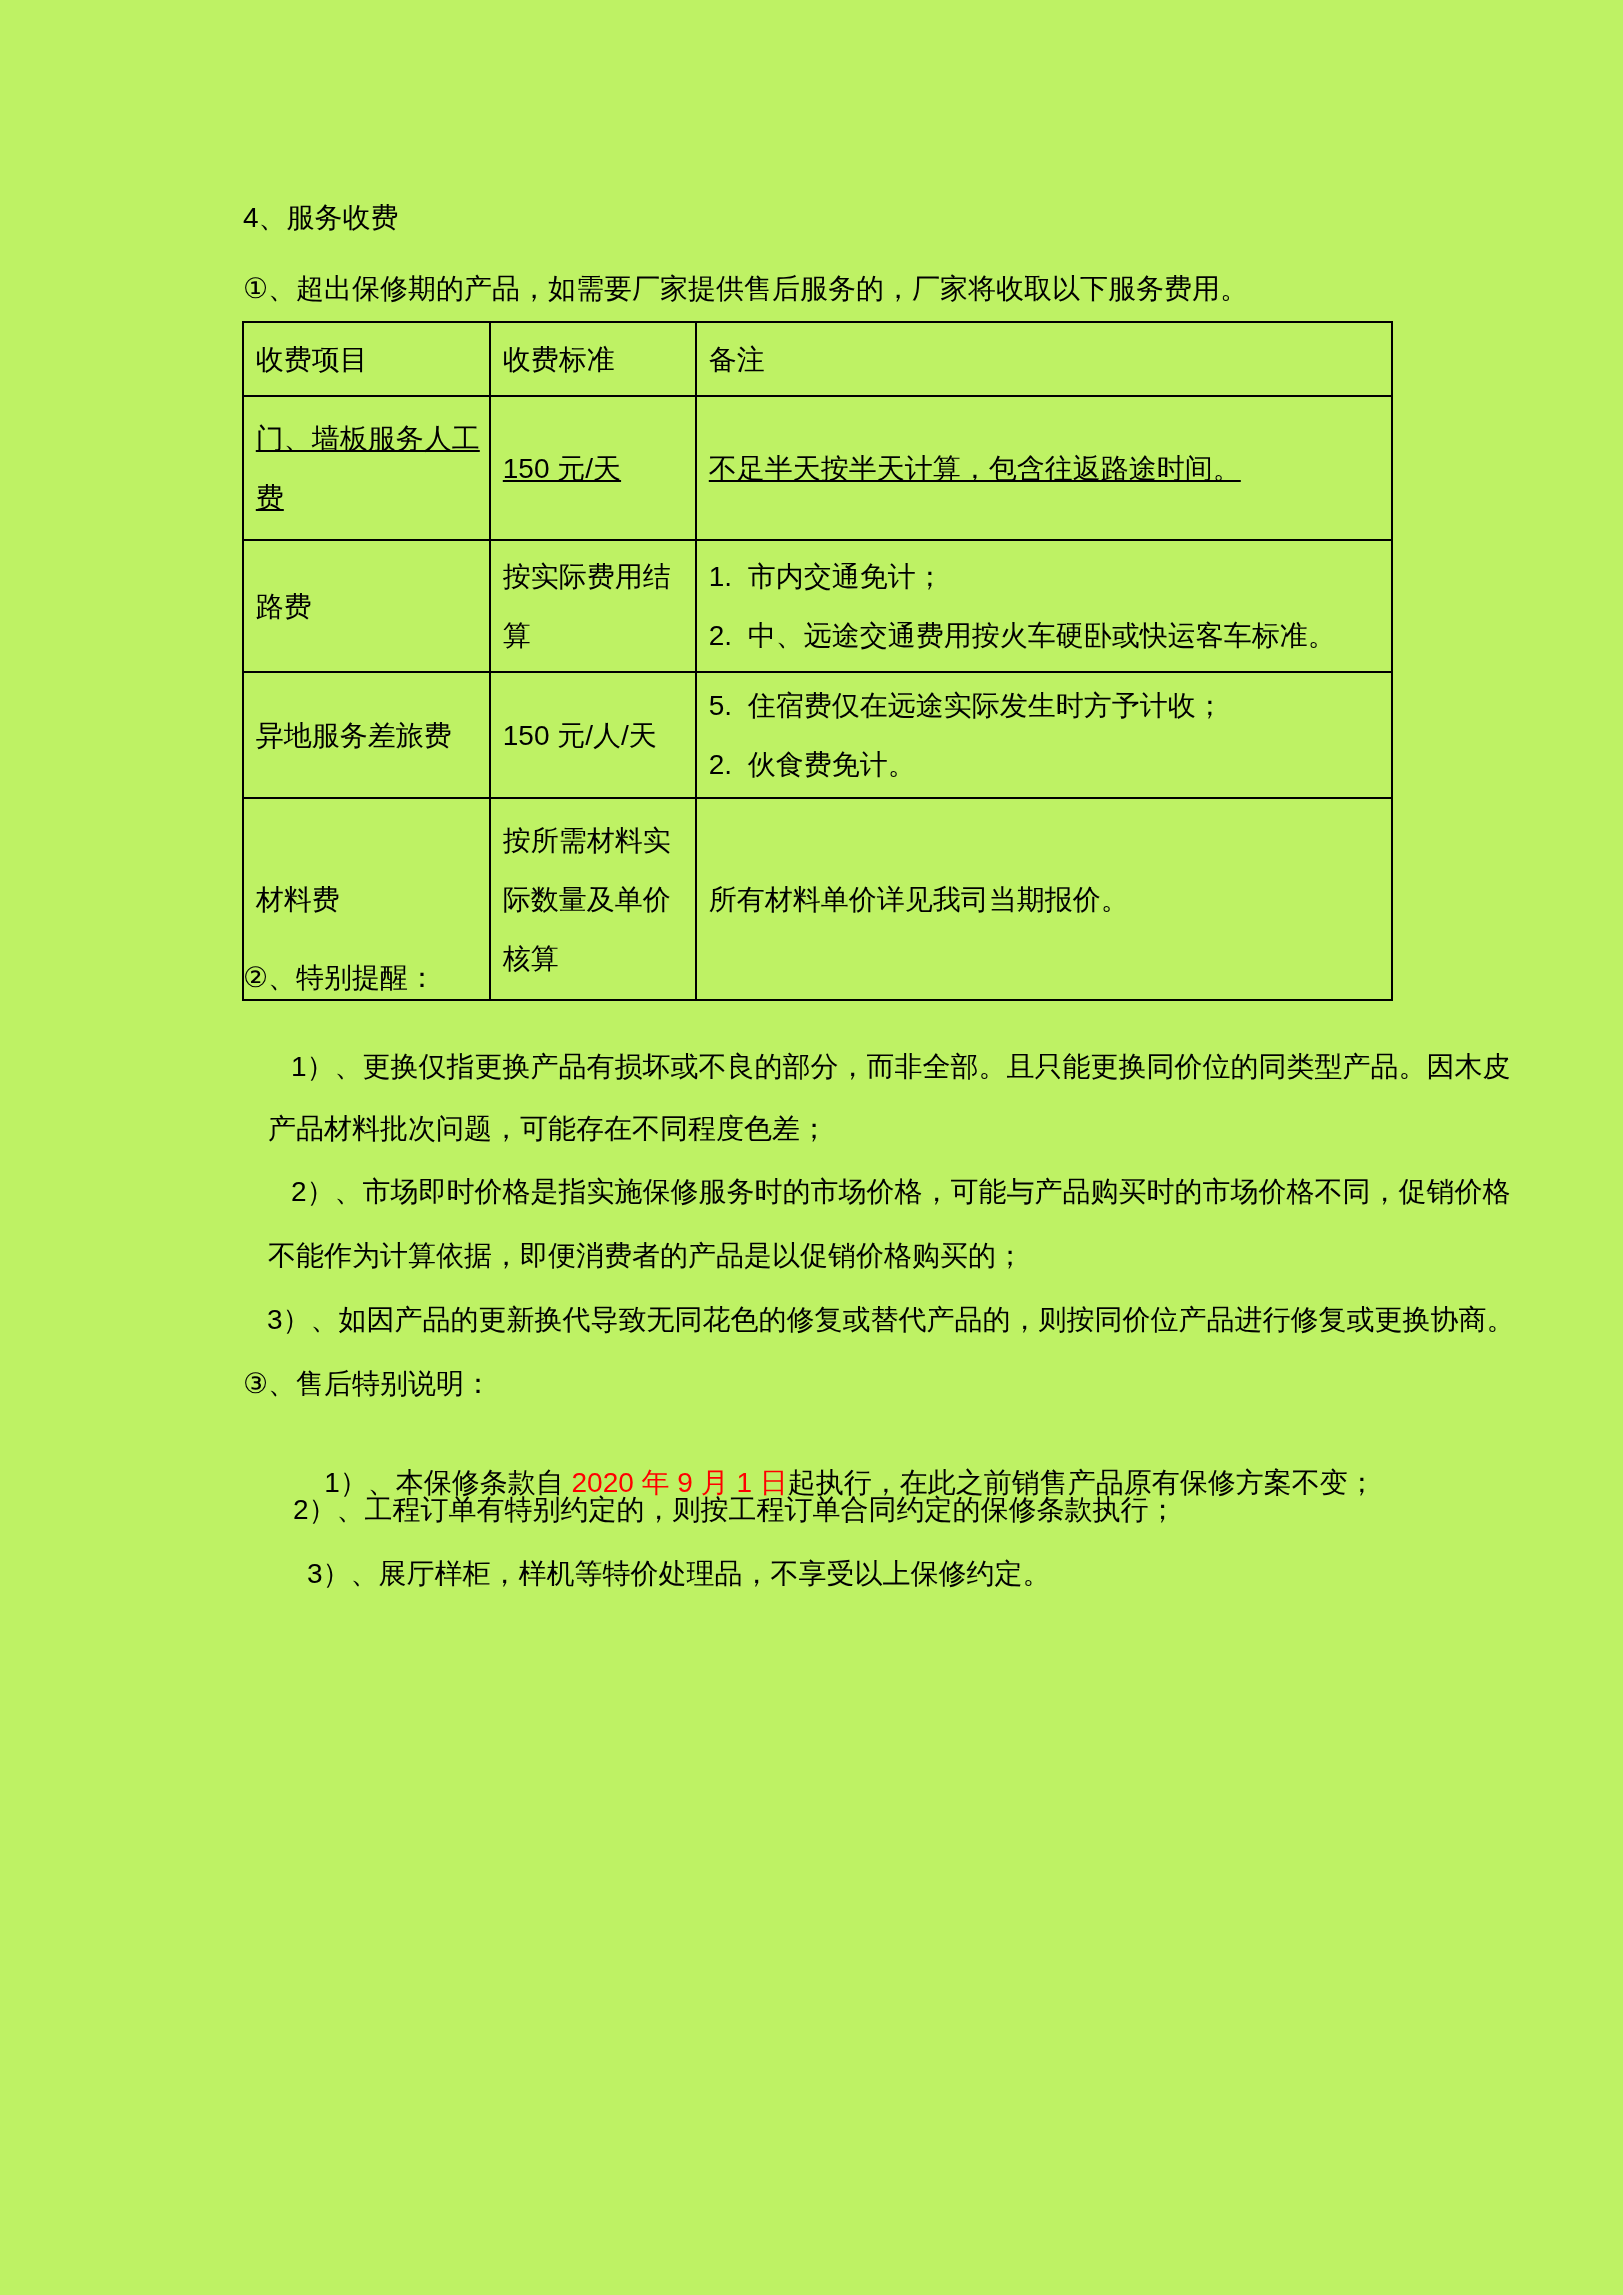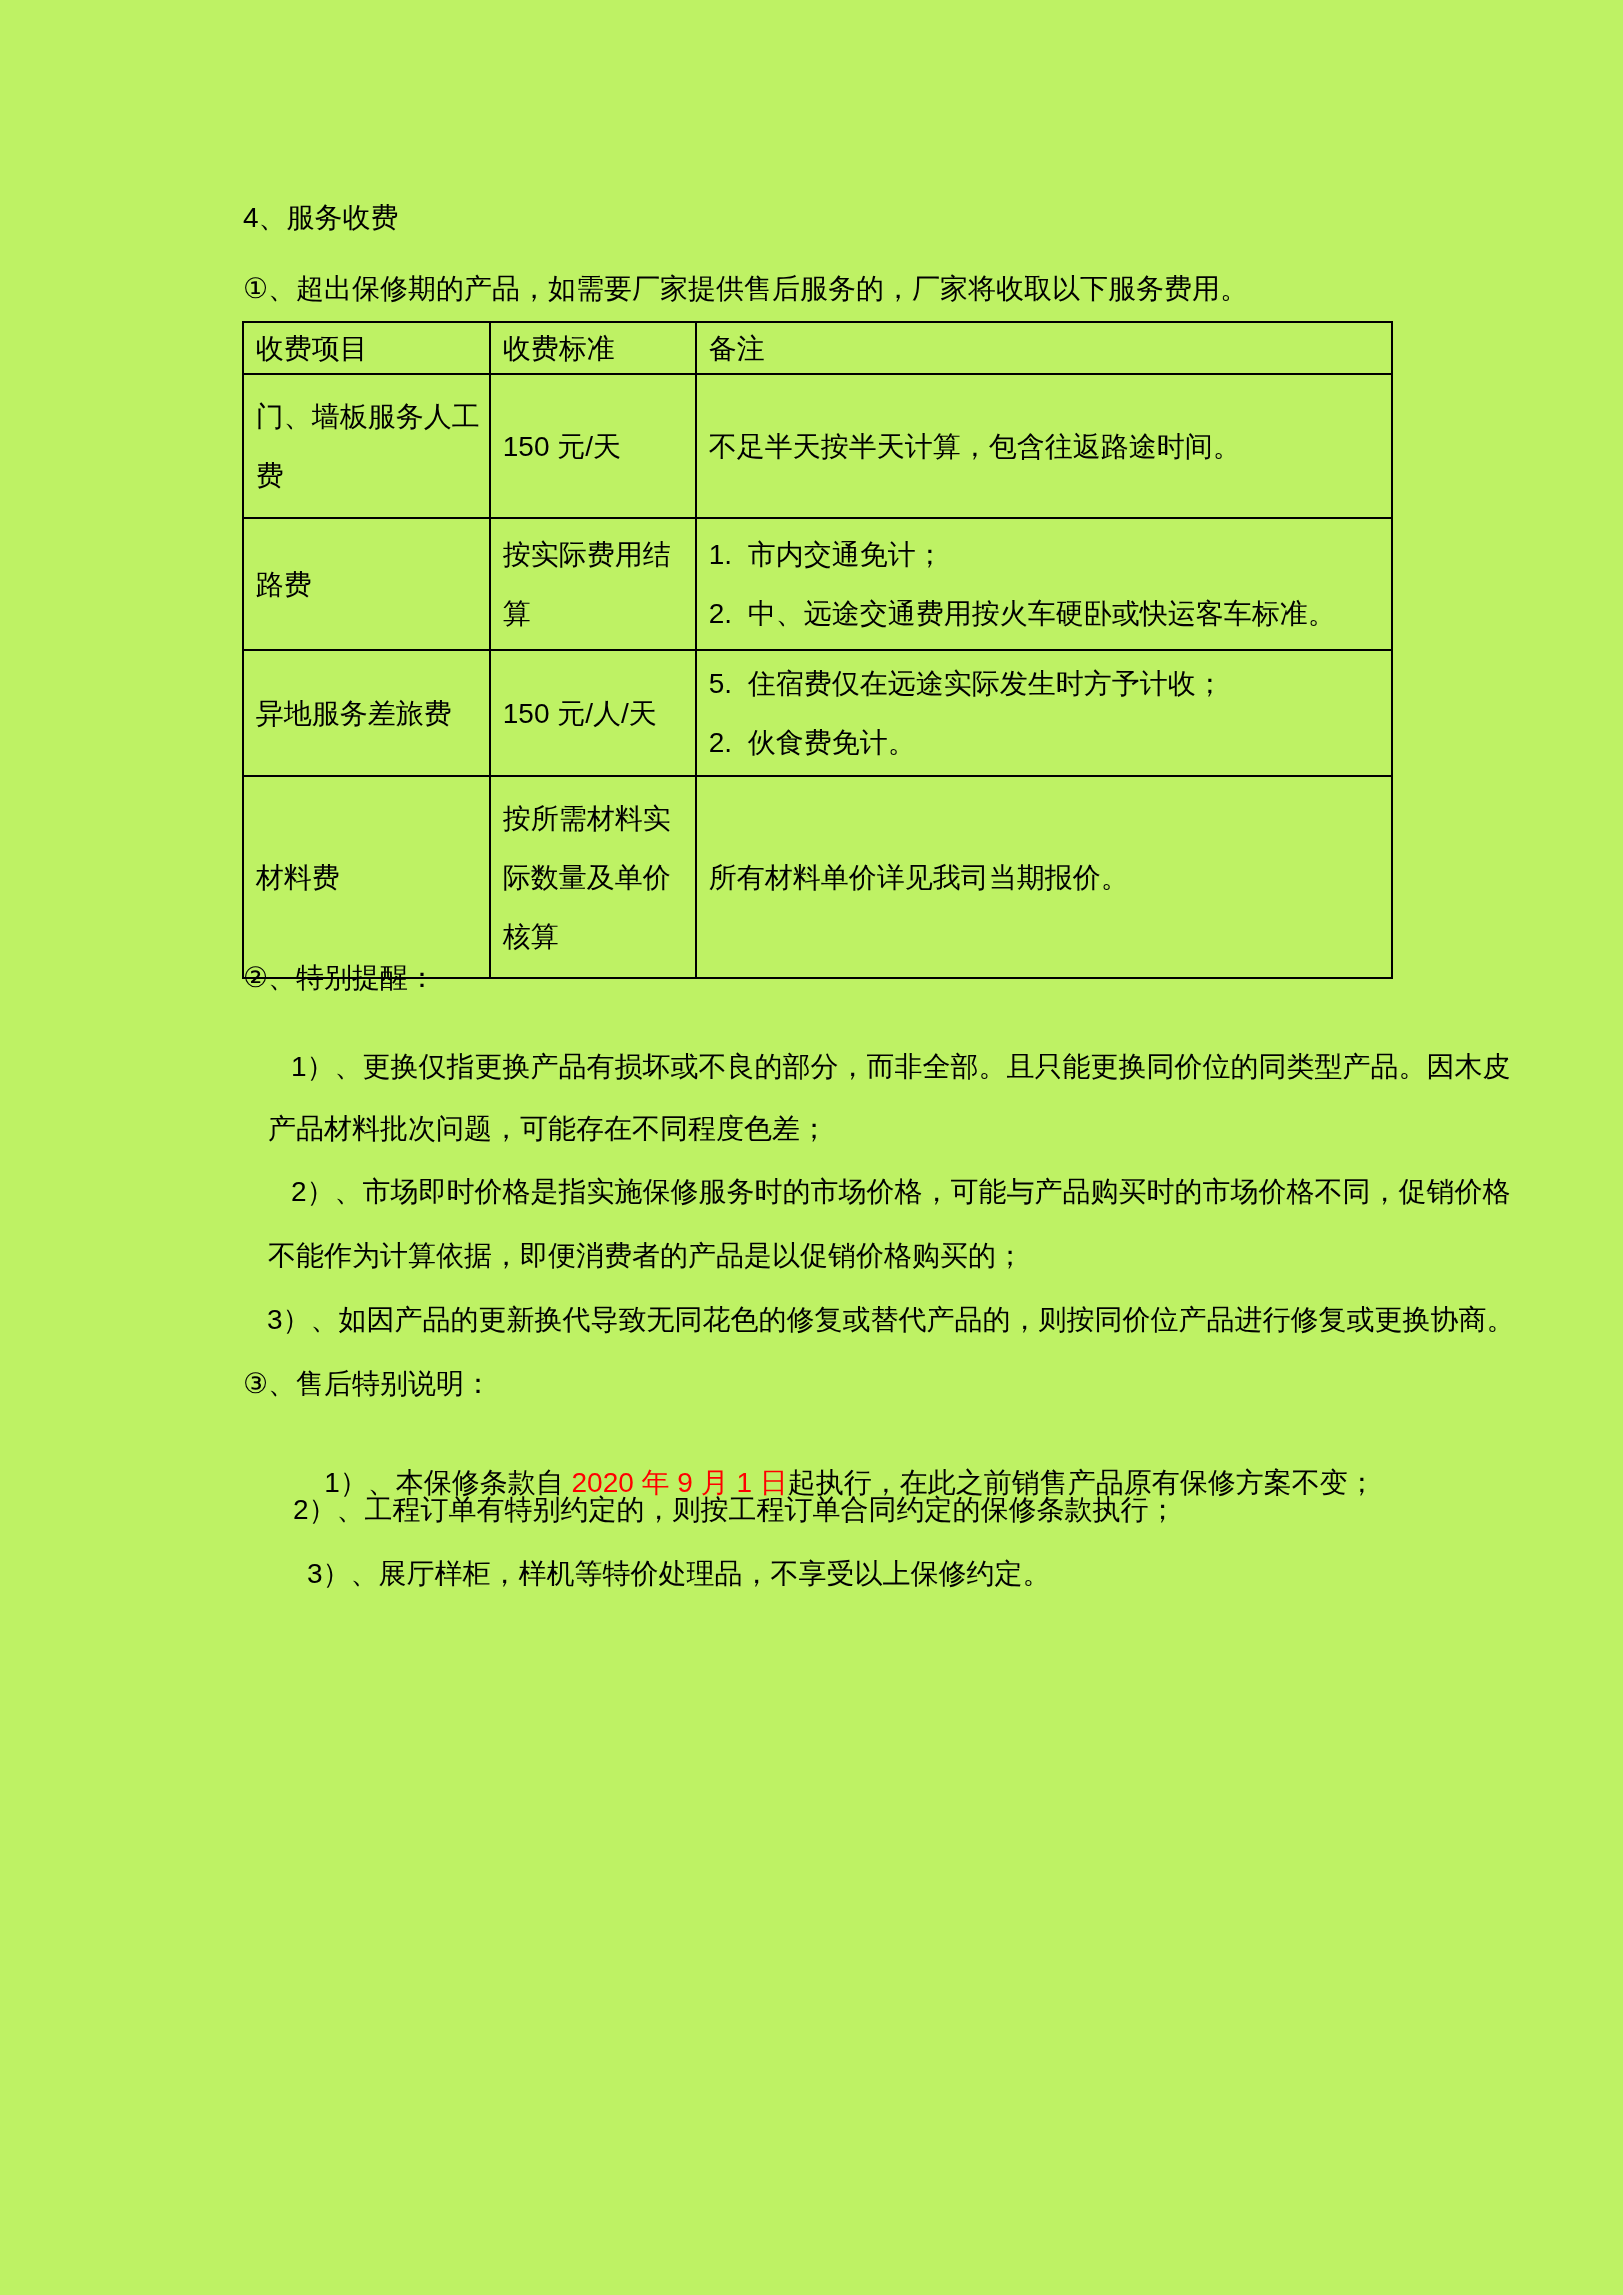--- a/index.html
+++ b/index.html
@@ -58,33 +58,33 @@
 
   <div class="t-line" style="left:243px; top:272px;">①、超出保修期的产品，如需要厂家提供售后服务的，厂家将收取以下服务费用。</div>
 
   <table class="fee-table">
     <colgroup>
       <col style="width:247px">
       <col style="width:206px">
       <col style="width:696px">
     </colgroup>
     <tbody>
-        <tr class="hdr" style="height:52px;">
+        <tr class="hdr" style="height:74px;">
       <td>
         <div class="cell-line">收费项目</div>
       </td>
       <td>
         <div class="cell-line">收费标准</div>
       </td>
       <td>
         <div class="cell-line">备注</div>
       </td>
     </tr>
 
-    <tr style="height:144px;">
+    <tr style="height:144px;text-decoration:underline;">
       <td>
         <div class="cell-line">门、墙板服务人工</div>
         <div class="cell-line">费</div>
       </td>
       <td>
         <div class="cell-line">150 元/天</div>
       </td>
       <td>
         <div class="cell-line">不足半天按半天计算，包含往返路途时间。</div>
       </td>

